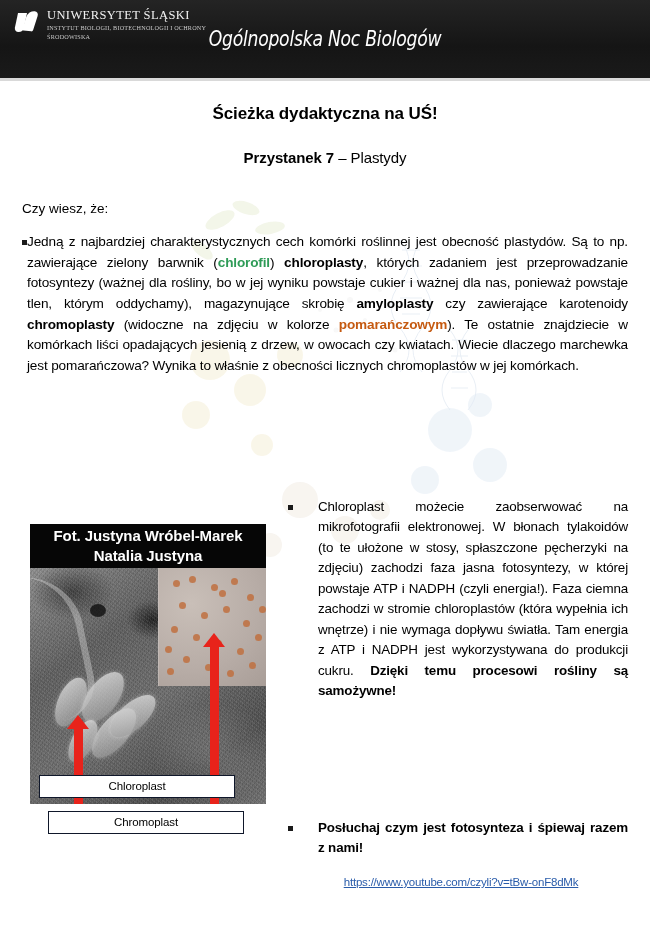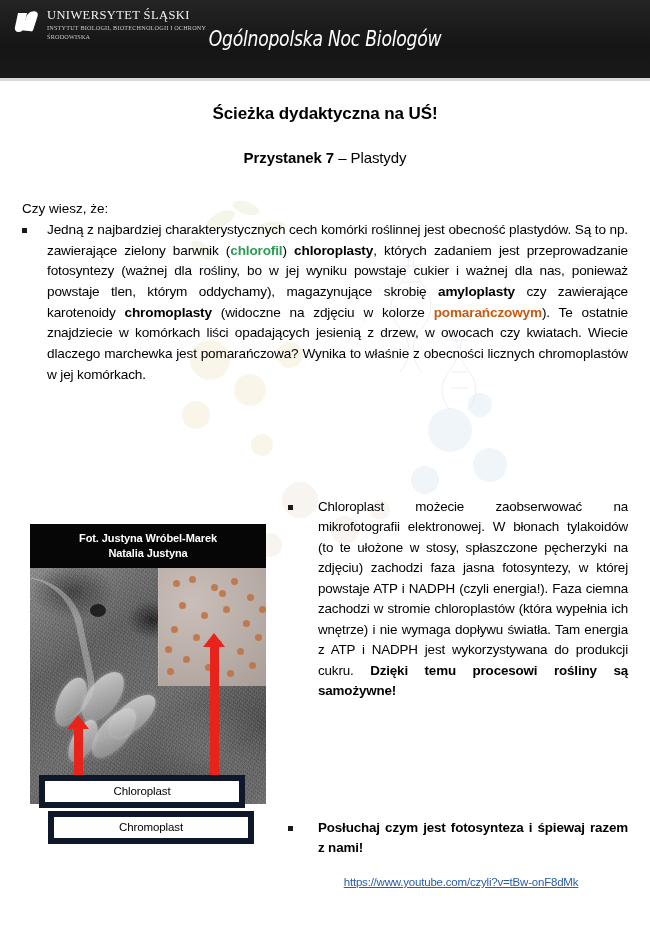--- a/index.html
+++ b/index.html
@@ -208,24 +208,24 @@
   .doc-subtitle .b { font-weight: bold; }
 
   
   .lead {
     position: absolute;
     left: 22px; top: 201px;
     font-size: 13.5px;
   }
   .bullet-main {
     position: absolute;
-    left: 22px; top: 220px;
+    left: 22px; top: 232px;
     width: 606px;
     display: flex;
-    gap: 20px;
+    gap: 0;
   }
   .bullet-col {
     position: absolute;
     left: 288px; top: 497px;
     width: 340px;
     display: flex;
     gap: 9px;
   }
   .bullet-col2 {
     position: absolute;
@@ -279,21 +279,21 @@
     position: absolute;
     left: 0; top: 0;
     width: 236px;
     height: 44px;
     background: #060606;
     color: #ffffff;
     display: flex;
     flex-direction: column;
     align-items: center;
     justify-content: center;
-    font-size: 11px;
+    font-size: 15px;
     font-weight: bold;
     line-height: 1.35;
     letter-spacing: -0.1px;
   }
   .fig-img {
     position: absolute;
     left: 0; top: 44px;
     width: 236px;
     height: 236px;
     overflow: hidden;
@@ -378,21 +378,21 @@
     border-left: 11.5px solid transparent;
     border-right: 11.5px solid transparent;
     border-bottom: 14px solid #e8231b;
   }
   .arrow.chloro { left: 44px; top: 158px; height: 108px; }
   .arrow.chromo { left: 180px; top: 76px; height: 222px; }
 
   .fig-label {
     position: absolute;
     background: #ffffff;
-    border: 6px solid #0f172a;
+    border: 1px solid #0f172a;
     text-align: center;
     font-size: 11.5px;
     letter-spacing: -0.1px;
     padding: 4px 0 5px;
   }
   .fig-label.chloro { left: 9px; top: 775px - 524px; width: 194px; }
   .fig-label.chromo { left: 18px; top: 287px; width: 194px; }
 </style>
 </head>
 <body>

